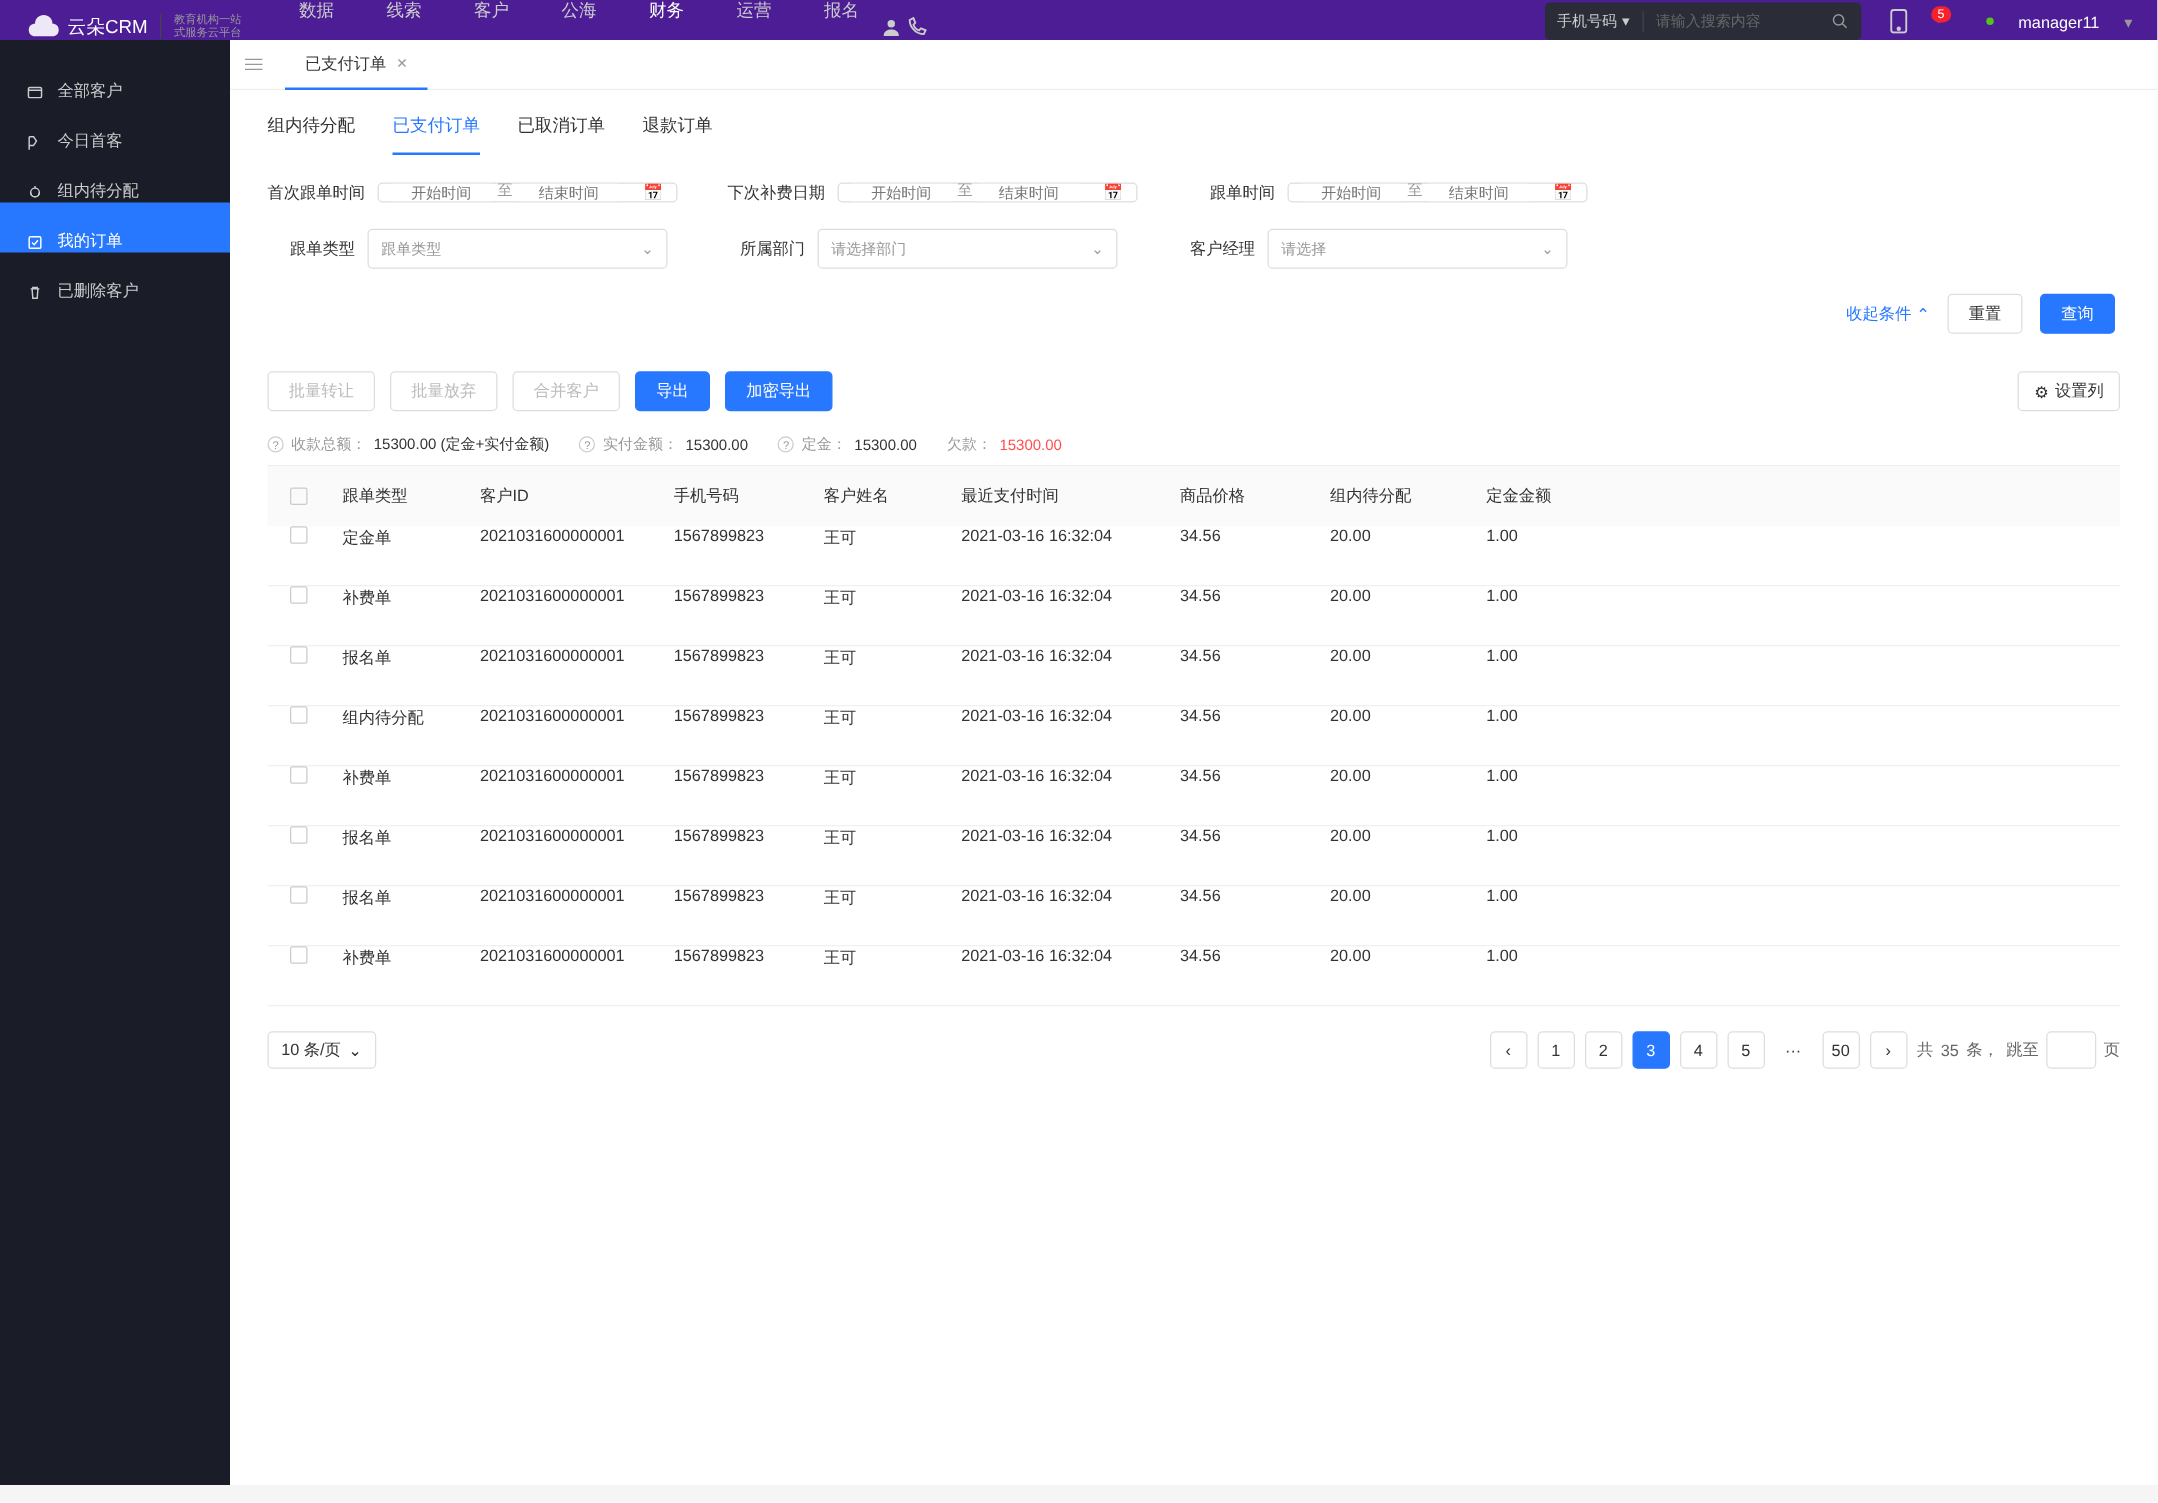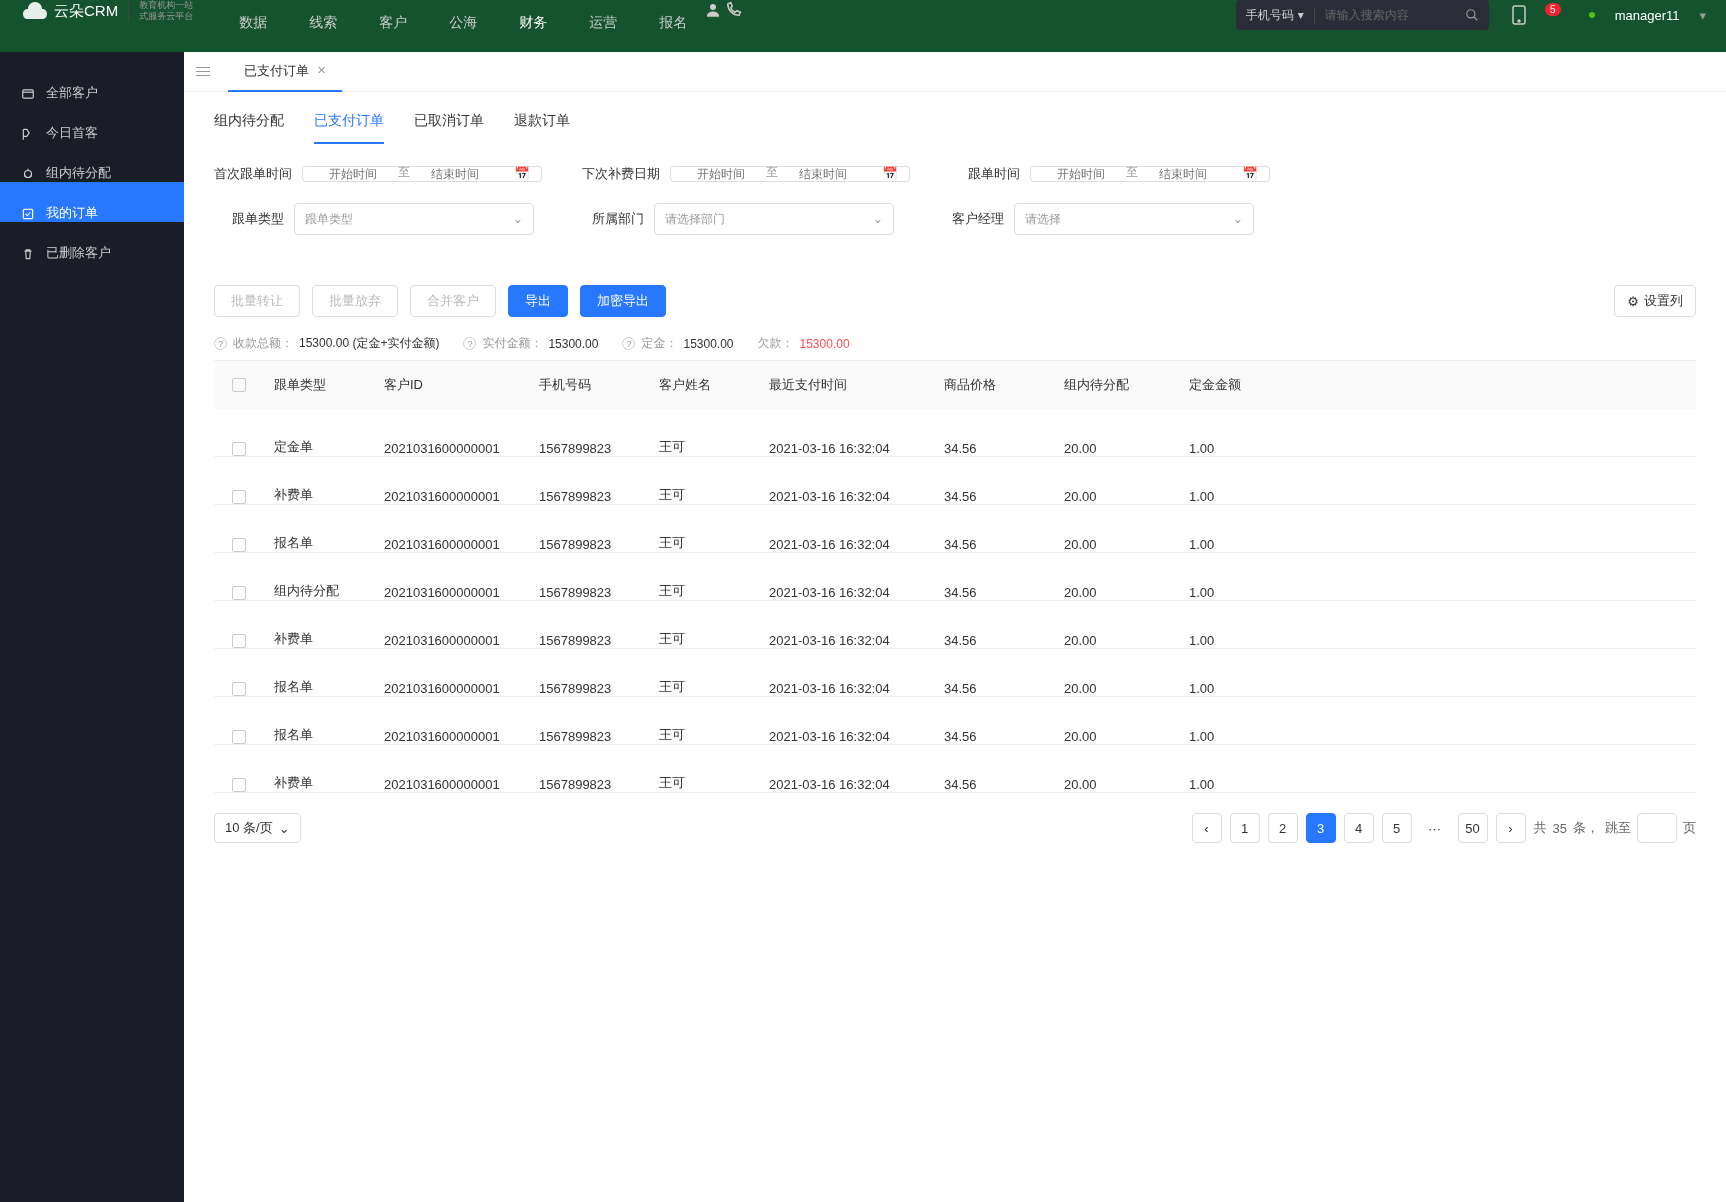--- a/index.html
+++ b/index.html
@@ -1,17 +1,17 @@
 <!DOCTYPE html>
 <html><head>
 <meta charset="utf-8">
 <style>
 *{margin:0;padding:0;box-sizing:border-box;font-family:-apple-system,BlinkMacSystemFont,"Segoe UI","PingFang SC","Microsoft YaHei",sans-serif}
 body{background:#f5f5f5;font-size:13px;color:#333}
-.header{height:52px;background:#14532d;display:flex;align-items:flex-start;padding:0 20px;color:#fff}
+.header{height:32px;background:#4c1d95;display:flex;align-items:flex-end;padding:0 20px;color:#fff}
 .logo{display:flex;align-items:center;margin-right:30px}
 .logo-cloud{width:28px;height:20px;margin-right:6px}
 .logo-text{font-size:15px;font-weight:500;display:flex;align-items:center}
 .logo-divider{width:1px;height:20px;background:#444;margin:0 10px}
 .logo-sub{font-size:9px;line-height:11px;color:#999}
 .nav{display:flex;gap:10px}
 .nav-item{padding:0 16px;height:46px;display:flex;align-items:center;color:#ccc;cursor:pointer;font-size:14px}
 .nav-item.active{color:#fff;font-weight:400}
 .header-right{margin-left:auto;display:flex;align-items:center;gap:20px}
 .header-icon{width:20px;height:20px;display:flex;align-items:center;justify-content:center;cursor:pointer;color:#ccc}
@@ -53,21 +53,21 @@
 .toolbar{padding:10px 30px;display:flex;align-items:center;gap:12px}
 .toolbar-right{margin-left:auto}
 .settings-btn{display:flex;align-items:center;gap:5px;border:1px solid #ddd;border-radius:4px;height:32px;padding:0 12px;cursor:pointer;font-size:13px}
 .summary{padding:8px 30px;display:flex;gap:24px;font-size:12px;color:#999;align-items:center}
 .summary-item{display:flex;align-items:center;gap:6px}
 .summary-val{color:#333;font-weight:400}
 .summary-red{color:#ff4d4f}
 .circle-icon{width:13px;height:13px;border:1px solid #ccc;border-radius:50%;display:inline-flex;align-items:center;justify-content:center;font-size:9px}
 .table{margin:0 30px;border-top:1px solid #eee}
 .table-header{display:flex;height:48px;align-items:center;background:#fafafa;font-size:13px;color:#333;font-weight:500}
-.table-row{display:flex;height:48px;align-items:flex-end;border-bottom:1px solid #f0f0f0;font-size:13px;color:#333}
+.table-row{display:flex;height:48px;align-items:flex-start;border-bottom:1px solid #f0f0f0;font-size:13px;color:#333}
 .cell-check{width:50px;display:flex;justify-content:center}
 .checkbox{width:14px;height:14px;border:1px solid #ccc;border-radius:2px;cursor:pointer}
 .cell-type{width:120px;padding-left:10px}
 .cell-id{width:155px}
 .cell-phone{width:120px}
 .cell-name{width:110px}
 .cell-time{width:175px}
 .cell-price{width:120px}
 .cell-discount{width:125px}
 .cell-deposit{width:90px}
@@ -261,20 +261,28 @@
             </div>
           </div>
         <div class="filter-item">
             <span class="filter-label">客户经理</span>
             <div class="select">
               <span>请选择</span>
               <span>⌄</span>
             </div>
           </div>
       </div>
+      <div class="filter-actions">
+        <span class="collapse-link">
+            <span>收起条件</span>
+            <span>⌃</span>
+          </span>
+        <button class="btn">重置</button>
+        <button class="btn btn-primary">查询</button>
+      </div>
     </div>
     <div class="toolbar">
       <button class="btn btn-disabled">批量转让</button>
       <button class="btn btn-disabled">批量放弃</button>
       <button class="btn btn-disabled">合并客户</button>
       <button class="btn btn-primary">导出</button>
       <button class="btn btn-primary">加密导出</button>
       <div class="toolbar-right">
           <div class="settings-btn">
             <span>⚙</span>

